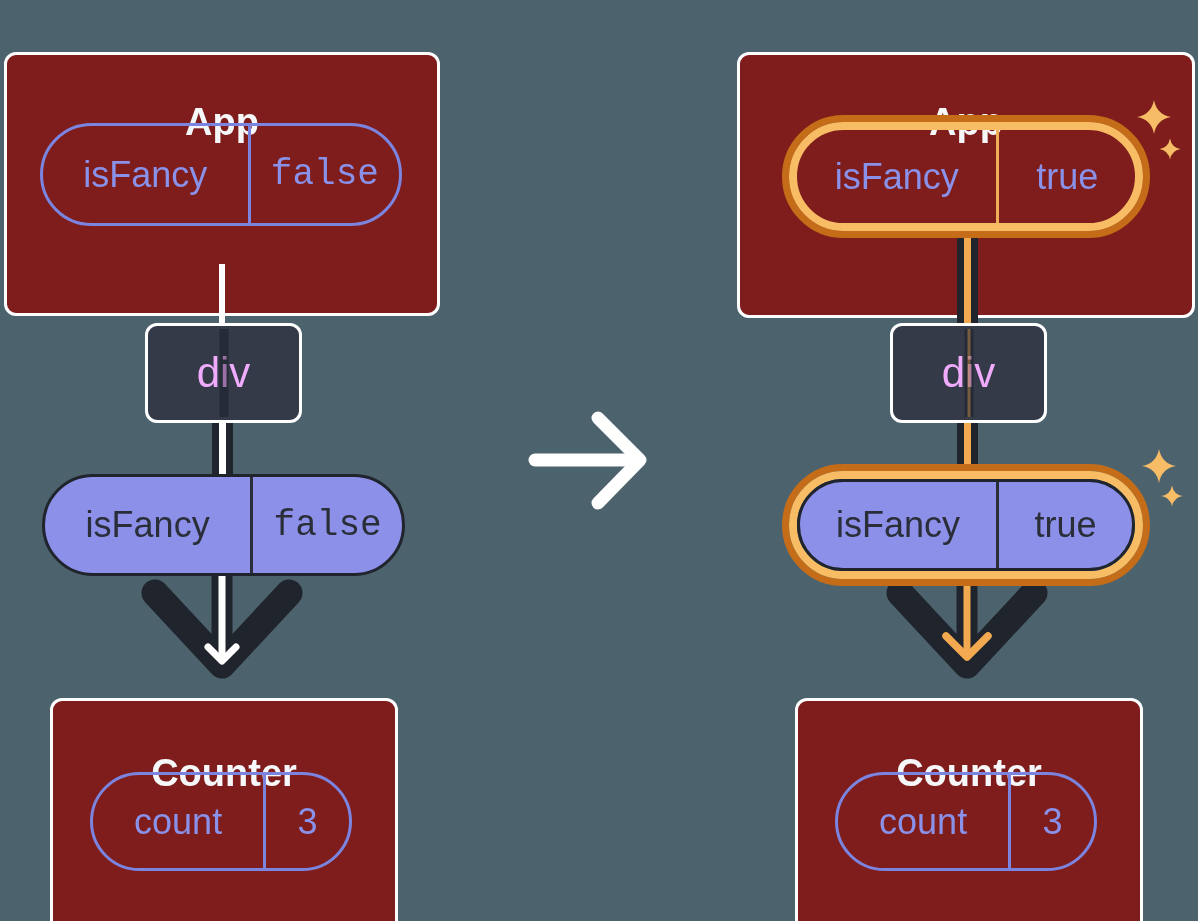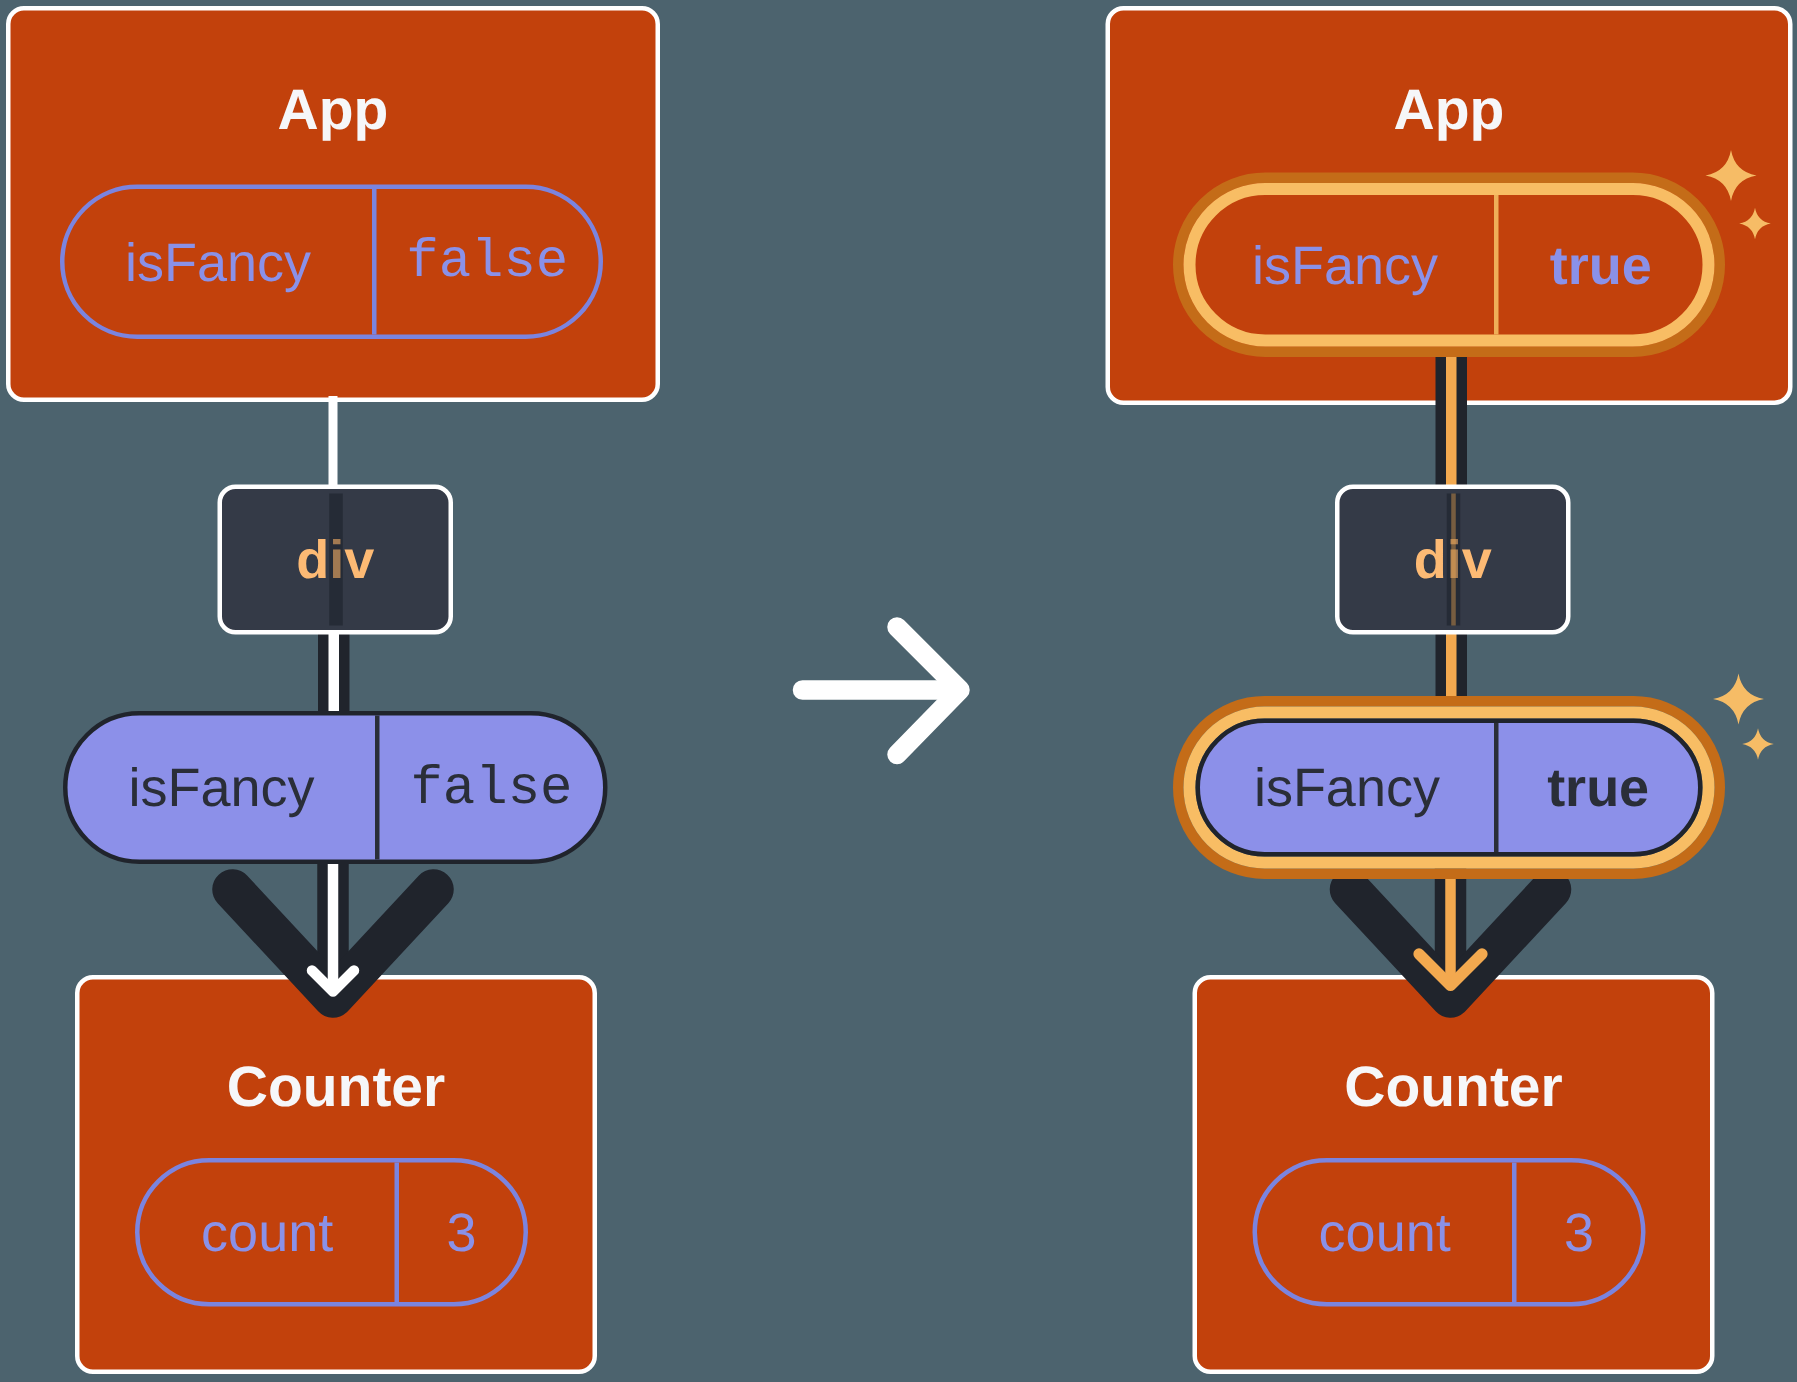--- a/index.html
+++ b/index.html
@@ -2,32 +2,32 @@
 <html><head>
 <meta charset="utf-8">
 <style>
   html,body{margin:0;padding:0;background:#4C636E;}
   .stage{
     position:relative;width:1198px;height:921px;background:#4C636E;
     font-family:"Liberation Sans",sans-serif;overflow:hidden;
   }
   
   .card{
-    position:absolute;background:#c2410c;border:3px solid #FFFFFF;
-    border-radius:12px;box-sizing:border-box;z-index:1;
+    position:absolute;background:#7f1d1d;border:3px solid #FFFFFF;
+    border-radius:12px;box-sizing:border-box;z-index:1;margin-top:48px;
   }
   .card-title{
     position:absolute;left:0;right:0;text-align:center;
     color:#F6F7F9;font-size:38px;font-weight:600;line-height:1;
   }
   .div-card{
     position:absolute;background:#343A47;border:3px solid #FFFFFF;
     border-radius:12px;box-sizing:border-box;z-index:4;
     display:flex;align-items:center;justify-content:center;
-    color:#fdba74;font-size:36px;font-weight:700;
+    color:#f0abfc;font-size:42px;font-weight:400;
   }
   .div-stripe{
     position:absolute;left:50%;top:3px;bottom:3px;width:9px;
     transform:translateX(-50%);background:rgba(14,18,26,0.38);
   }
   .div-stripe.orange-hint::after{
     content:"";position:absolute;left:3px;top:0;bottom:0;width:3px;
     background:rgba(243,169,79,0.40);
   }
   
@@ -39,21 +39,21 @@
   .pill-outline{border:3px solid #7B84DF;color:#8A91E8;background:transparent;}
   .pill-outline .seg + .seg{border-left:3px solid #7B84DF;}
   .pill-filled{background:#8C90E9;border:3px solid #20242C;color:#2A2E38;}
   .pill-filled .seg + .seg{border-left:3px solid #2A2E38;}
   .seg-key-app{width:57.5%;}
   .seg-val-app{flex:1;font-family:Liberation Mono, monospace;}
   .seg-key-count{width:66.5%;}
   .seg-val-count{flex:1;}
   .seg-key-fancy{width:59%;}
   .seg-val-fancy{flex:1;}
-  .bold{font-weight:700;}
+  .bold{font-weight:400;}
   
   .fancy{
     position:absolute;border:7px solid #C46C18;border-radius:70px;
     box-sizing:border-box;z-index:6;
   }
   .fancy-inner{
     width:100%;height:100%;border:8px solid #F8BD64;border-radius:58px;
     box-sizing:border-box;display:flex;
   }
   .fancy-top-content{

